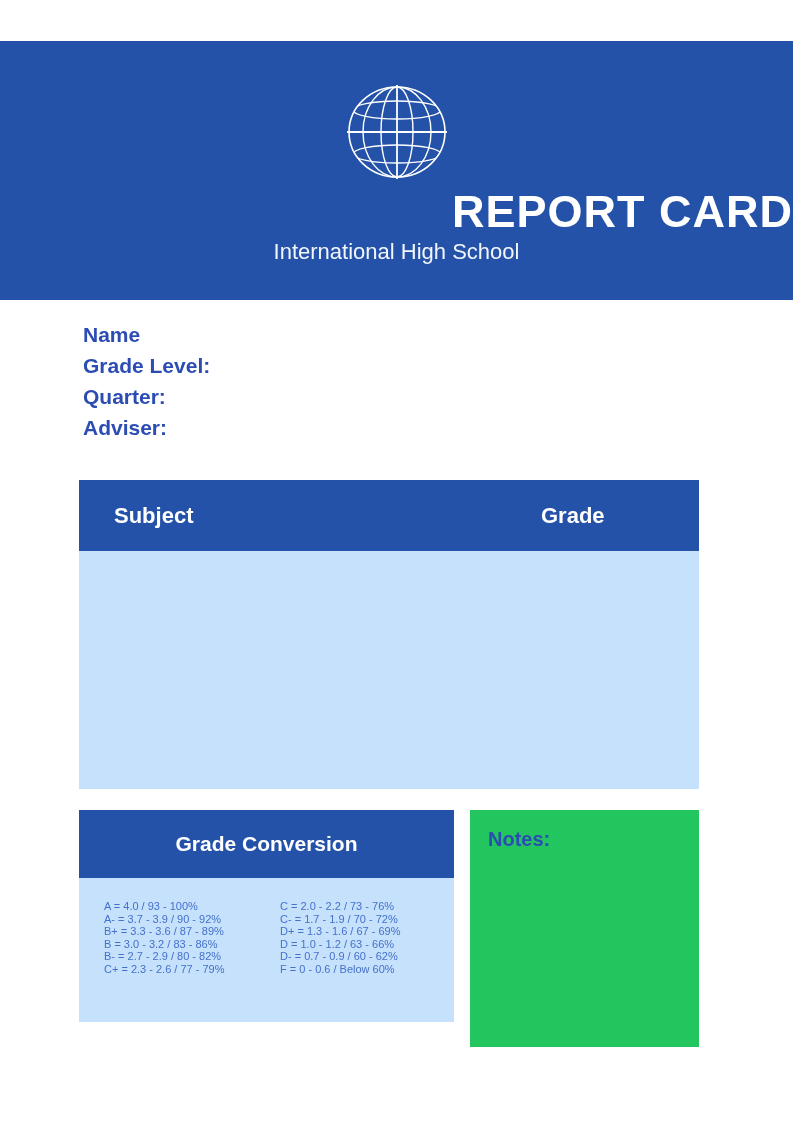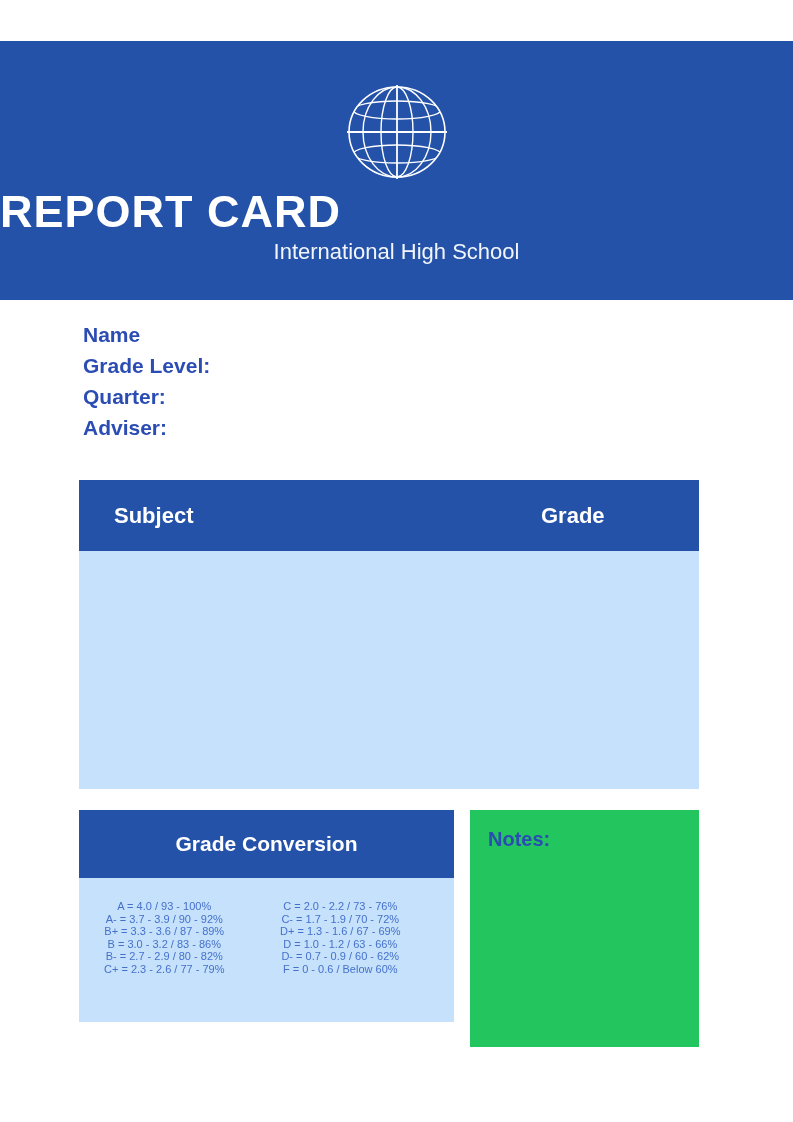--- a/index.html
+++ b/index.html
@@ -18,21 +18,21 @@
     width: 793px; height: 259px;
     background: #2452a8;
   }
   .globe {
     position: absolute; left: 50%; top: 44px;
     transform: translateX(-50%);
     width: 100px; height: 94px;
   }
   .report-title {
     position: absolute; left: 0; top: 148px; width: 100%;
-    text-align: left;
+    text-align: right;
     color: #ffffff;
     font-size: 45px; font-weight: 700; letter-spacing: 1px;
     line-height: 1;
   }
   .report-subtitle {
     position: absolute; left: 0; top: 200px; width: 100%;
     text-align: center;
     color: #f2f6fc;
     font-size: 22px; font-weight: 400;
     line-height: 1;
@@ -81,21 +81,21 @@
   .conversion-body {
     position: relative;
     height: 144px;
     background: #c5e1fb;
     color: #4571cb;
     font-size: 11px; font-weight: 500;
   }
   .conversion-col { position: absolute; top: 22px; }
   .conversion-col.left  { left: 25px; }
   .conversion-col.right { left: 201px; }
-  .conversion-line { line-height: 12.5px; white-space: nowrap; text-align: center; }
+  .conversion-line { line-height: 12.5px; white-space: nowrap; }
 
   
   .notes-box {
     position: absolute; left: 470px; top: 810px;
     width: 229px; height: 237px;
     background: #22c55e;
     text-decoration: underline;
   }
   .notes-label {
     position: absolute; left: 18px; top: 18px;

